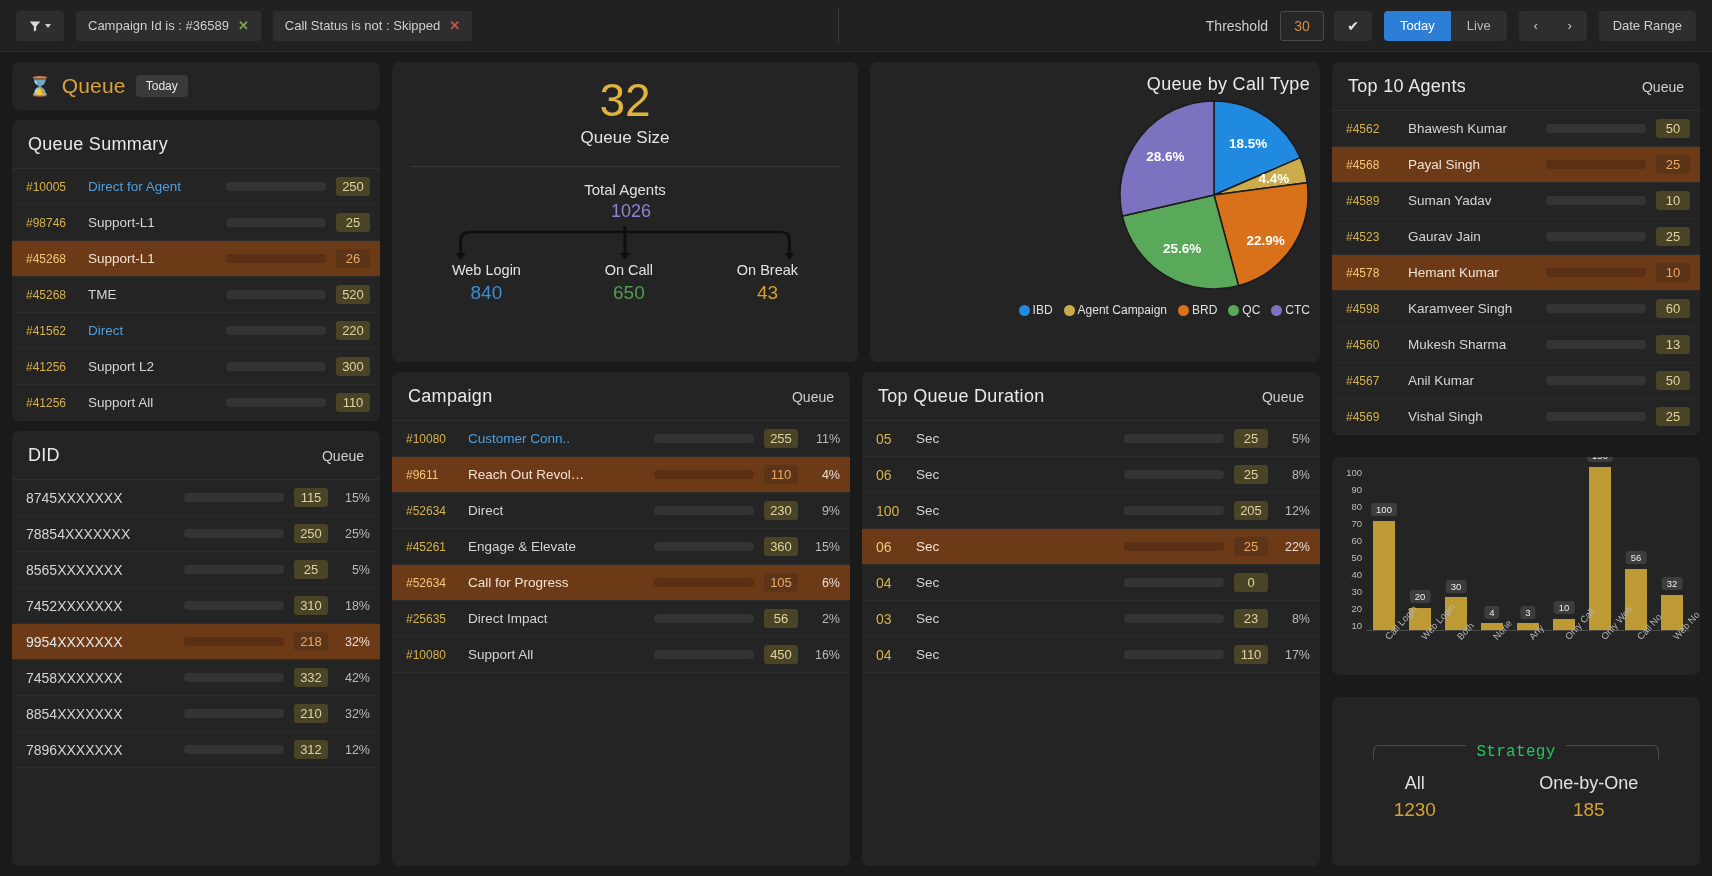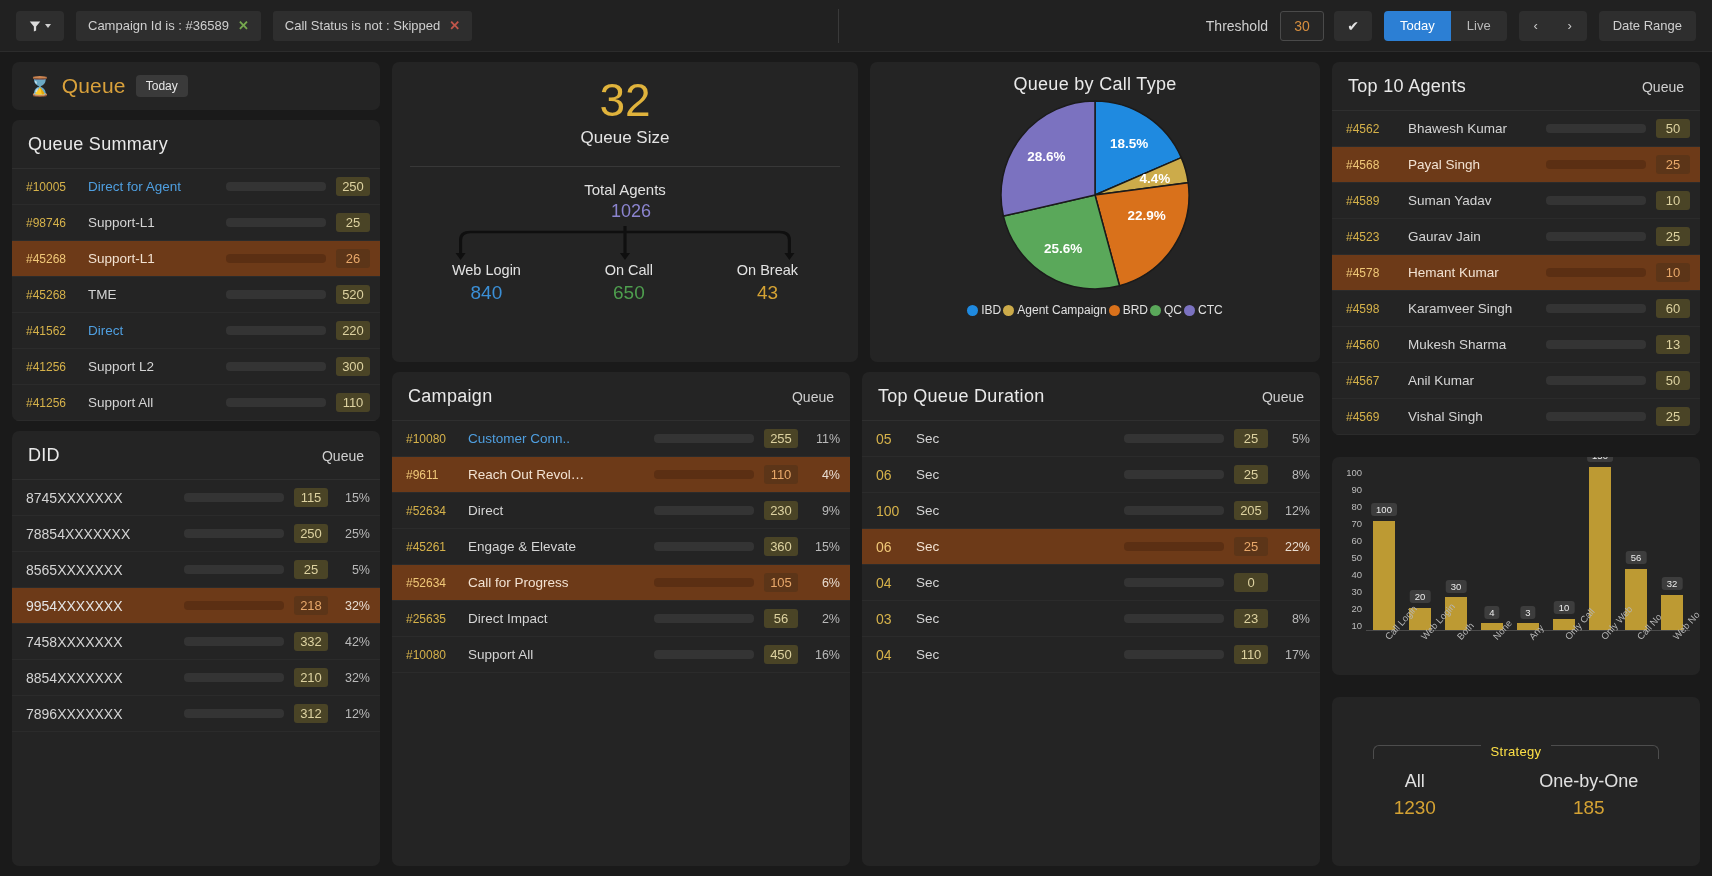--- a/index.html
+++ b/index.html
@@ -131,21 +131,21 @@
   .v.blue { color: #3b8fd6; }
   .v.green { color: #4e9e4e; }
   .v.gold { color: #d4a233; }
 
   
   .pie-card { flex: 1; display: flex; flex-direction: column; align-items: center; padding: 12px 10px 10px 10px; min-height: 0; }
   .pie-title { font-size: 18px; color: #e9e9e9; letter-spacing: .3px; margin-bottom: 4px; }
   .pie-holder { position: relative; width: 192px; height: 192px; }
   .pie-holder svg { width: 100%; height: 100%; }
   .pie-lbl { position: absolute; font-size: 13.5px; font-weight: bold; color: #fff; transform: translate(-50%,-50%); }
-  .legend { display: flex; align-items: center; gap: 2px; margin-top: 12px; flex-wrap: wrap; justify-content: center; }
+  .legend { display: flex; align-items: center; gap: 11px; margin-top: 12px; flex-wrap: wrap; justify-content: center; }
   .lg { display: flex; align-items: center; gap: 3px; font-size: 12px; color: #e0e0e0; }
   .dot { width: 11px; height: 11px; border-radius: 50%; display: inline-block; }
 
   .mid-top { display: flex; gap: 12px; height: 300px; min-height: 300px; }
   .mid-bot { flex: 1; display: flex; gap: 12px; min-height: 0; }
   .half { flex: 1; display: flex; flex-direction: column; min-width: 0; }
 
   
   .chart-card { height: 218px; min-height: 218px; padding: 8px 10px 4px 8px; display: flex; flex-direction: column; }
   .chart-area { flex: 1; display: flex; min-height: 0; }
@@ -158,21 +158,21 @@
   .xlbls { position: absolute; left: 0; right: 0; bottom: 0; height: 40px; display: flex; justify-content: space-around; }
   .xl { width: 22px; position: relative; }
   .xl span { position: absolute; top: 2px; left: 50%; font-size: 9.5px; color: #b6b6b6; white-space: nowrap; transform-origin: left top; transform: rotate(-48deg) translateX(-2px); }
 
   
   .strategy { flex: 1; display: flex; flex-direction: column; align-items: center; justify-content: center; min-height: 0; padding: 10px; }
   .st-title-wrap { display: flex; align-items: center; width: 82%; }
   .st-line { flex: 1; height: 1px; background: #4d4d4d; position: relative; top: -7px; }
   .st-line.l { border-left: 1px solid #4d4d4d; height: 14px; background: none; border-top: 1px solid #4d4d4d; border-top-left-radius: 6px; top: 0; }
   .st-line.r { border-right: 1px solid #4d4d4d; height: 14px; background: none; border-top: 1px solid #4d4d4d; border-top-right-radius: 6px; top: 0; }
-  .st-title { font-size: 13px; color: #fde047; padding: 0 10px; letter-spacing: .3px; }
+  .st-title { font-size: 16px; color: #22c55e; padding: 0 10px; letter-spacing: .3px; font-family: Liberation Mono, monospace; }
   .st-cols { display: flex; width: 100%; justify-content: space-around; margin-top: 12px; }
   .st-col { text-align: center; }
   .st-col .l { font-size: 18px; color: #e0e0e0; }
   .st-col .v { font-size: 19px; color: #d4a233; margin-top: 5px; }
   .grow { flex: 1; }
 </style>
 </head>
 <body>
 
 <div class="app">
@@ -291,20 +291,26 @@
               <span class="did">78854XXXXXXX</span>
               <span class="bar-wrap"><span class="bar-fill" style="width:30%"></span></span>
               <span class="val">250</span>
               <span class="pct">25%</span>
             </div>
             <div class="row">
               <span class="did">8565XXXXXXX</span>
               <span class="bar-wrap"><span class="bar-fill" style="width:24%"></span></span>
               <span class="val">25</span>
               <span class="pct">5%</span>
+            </div>
+            <div class="row">
+              <span class="did">7452XXXXXXX</span>
+              <span class="bar-wrap"><span class="bar-fill" style="width:41%"></span></span>
+              <span class="val">310</span>
+              <span class="pct">18%</span>
             </div>
             <div class="row hl">
               <span class="did">9954XXXXXXX</span>
               <span class="bar-wrap"><span class="bar-fill" style="width:32%"></span></span>
               <span class="val">218</span>
               <span class="pct">32%</span>
             </div>
             <div class="row">
               <span class="did">7458XXXXXXX</span>
               <span class="bar-wrap"><span class="bar-fill" style="width:52%"></span></span>
@@ -352,29 +358,29 @@
               <div class="l">On Call</div>
               <div class="v green">650</div>
             </div>
             <div class="leg">
               <div class="l">On Break</div>
               <div class="v gold">43</div>
             </div>
           </div>
         </div>
 
-        <div class="card pie-card" style="flex:1;">
+        <div class="card pie-card" style="flex:1;align-items:flex-end;">
           <div class="pie-title">Queue by Call Type</div>
           <div class="pie-holder" id="pie-holder"><svg viewBox="0 0 192 192">
                 <path d="M96 96 L96 2 A94 94 0 0 1 182.26893481429423 58.66809828033062 Z" fill="#1f8ae0" stroke="#1b1b1b" stroke-width="1.5"></path>
                 <path d="M96 96 L182.26893481429423 58.66809828033062 A94 94 0 0 1 189.18291732053362 83.63295024532545 Z" fill="#ccab4a" stroke="#1b1b1b" stroke-width="1.5"></path>
                 <path d="M96 96 L189.18291732053362 83.63295024532545 A94 94 0 0 1 120.51910159125032 186.74587405032776 Z" fill="#d9711b" stroke="#1b1b1b" stroke-width="1.5"></path>
                 <path d="M96 96 L120.51910159125032 186.74587405032776 A94 94 0 0 1 4.394473958061752 117.08145152924186 Z" fill="#5aa85a" stroke="#1b1b1b" stroke-width="1.5"></path>
                 <path d="M96 96 L4.394473958061752 117.08145152924186 A94 94 0 0 1 95.99999999999999 2 Z" fill="#7b72c0" stroke="#1b1b1b" stroke-width="1.5"></path>
-              </svg><div class="pie-lbl" style="left: 130.061px; top: 44.1465px;">18.5%</div><div class="pie-lbl" style="left: 155.789px; top: 79.4414px;">4.4%</div><div class="pie-lbl" style="left: 147.638px; top: 116px;">22.9%</div><div class="pie-lbl" style="left: 64.0842px; top: 149.201px;">25.6%</div><div class="pie-lbl" style="left: 47.4605px; top: 57.3622px;">28.6%</div></div>
+              </svg><div class="pie-lbl" style="left: 130.061px; top: 44.1465px;">18.5%</div><div class="pie-lbl" style="left: 155.789px; top: 79.4414px;">4.4%</div><div class="pie-lbl" style="left: 147.638px; top: 141px;">22.9%</div><div class="pie-lbl" style="left: 64.0842px; top: 149.201px;">25.6%</div><div class="pie-lbl" style="left: 47.4605px; top: 57.3622px;">28.6%</div></div>
           <div class="legend" id="pie-legend">
               <div class="lg">
                 <span class="dot" style="background:#1f8ae0"></span>
                 <span>IBD</span>
               </div>
               <div class="lg">
                 <span class="dot" style="background:#ccab4a"></span>
                 <span>Agent Campaign</span>
               </div>
               <div class="lg">

